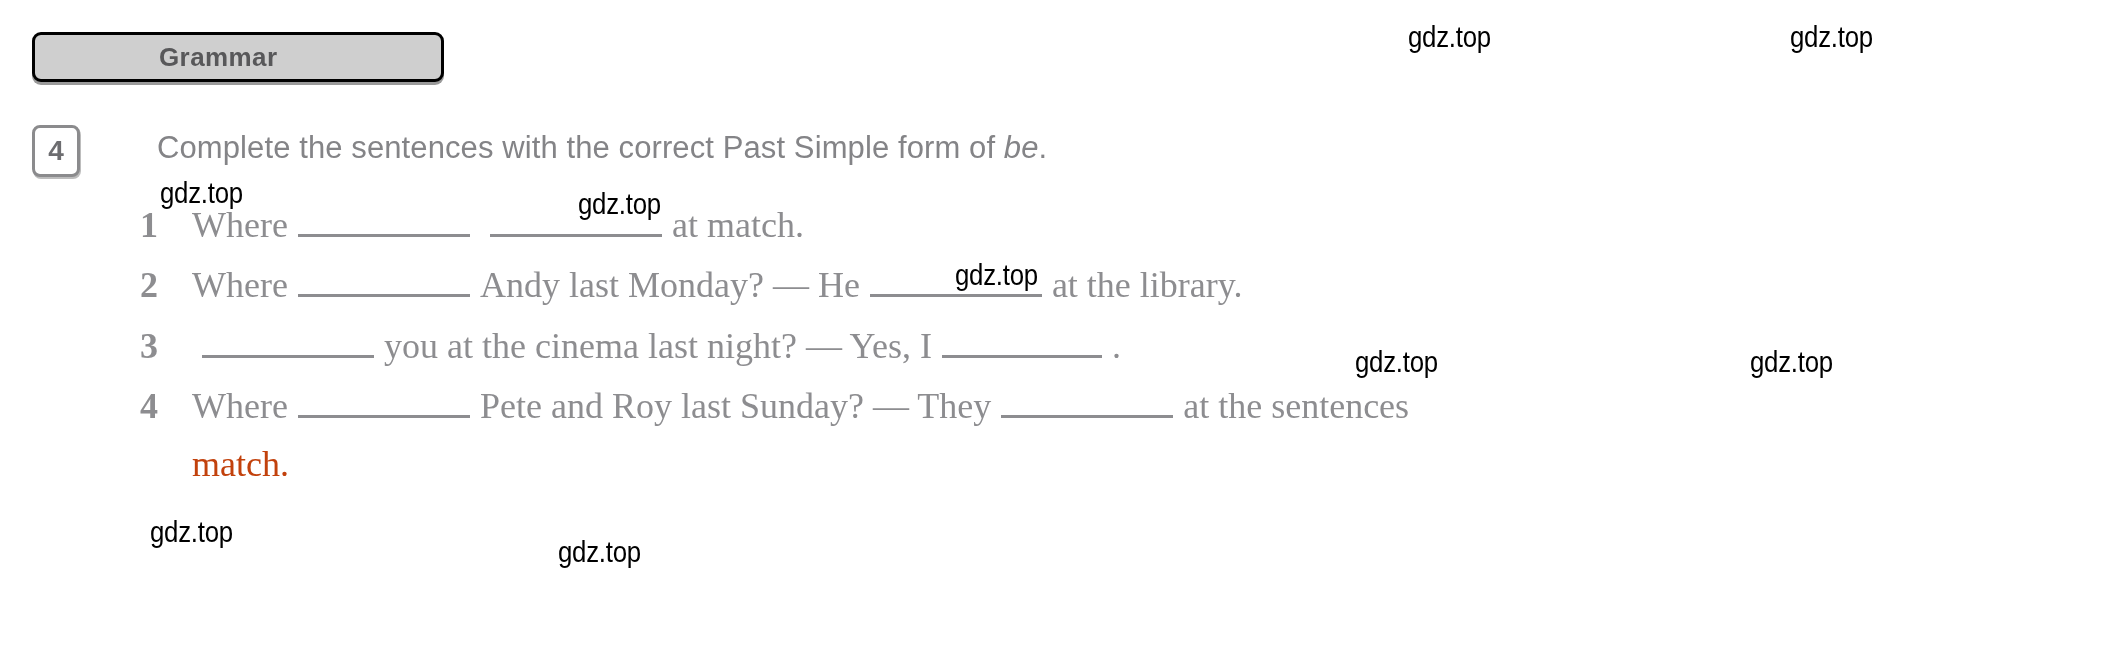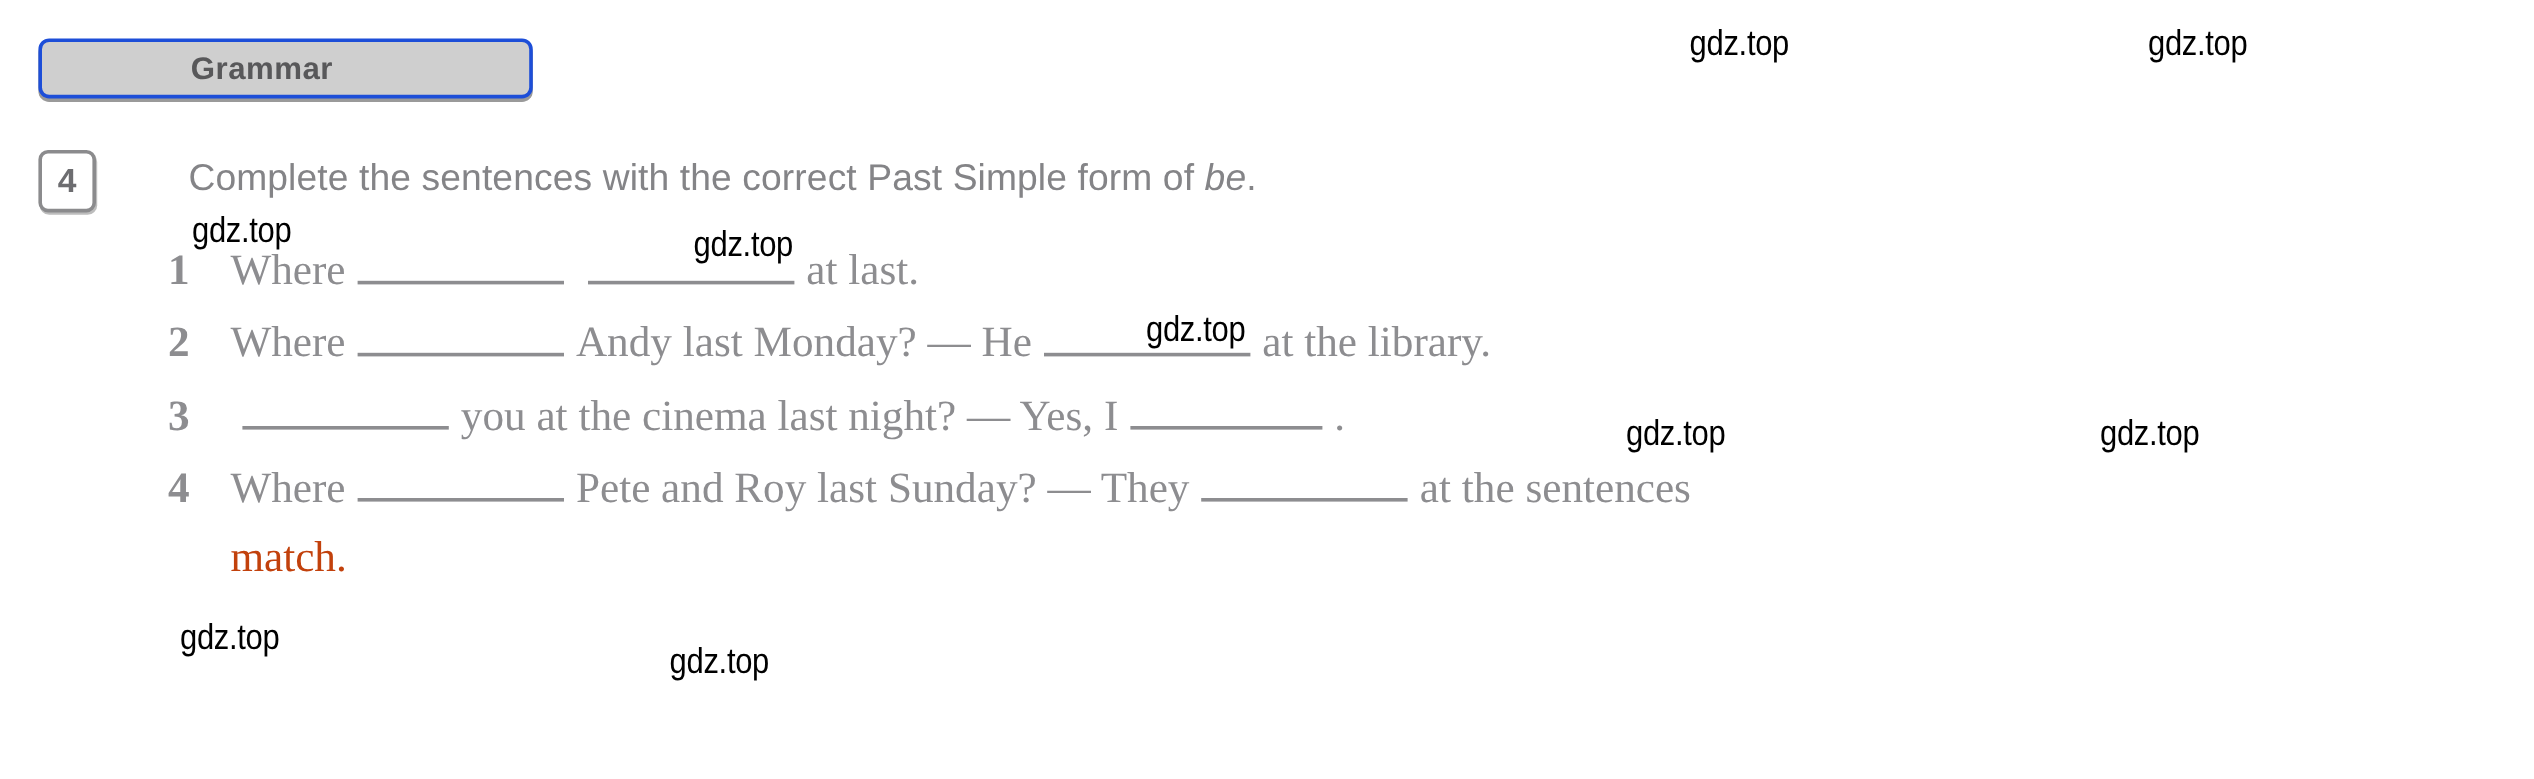--- a/index.html
+++ b/index.html
@@ -24,21 +24,21 @@
 
   
   .grammar-chip {
     position: absolute;
     left: 32px;
     top: 32px;
     width: 412px;
     height: 50px;
     box-sizing: border-box;
     background: #cfcfcf;
-    border: 3px solid #1d4ed8;
+    border: 3px solid #000000;
     border-radius: 9px;
     display: flex;
     align-items: center;
     box-shadow: 0 3px 0 0 #9a9a9a;
   }
   .grammar-chip .chip-label {
     margin-left: 124px;
     font-family: "Liberation Sans", sans-serif;
     font-weight: 700;
     font-size: 26px;
@@ -165,21 +165,21 @@
     <span>Complete the sentences with the correct Past Simple form of </span><span class="ital">be</span><span>.</span>
   </div>
 
   <div class="sentences">
 
     <div class="sentence-row">
       <span class="s-num">1</span>
       <span class="s-text">Where</span>
       <span class="blank"></span>
       <span class="blank"></span>
-      <span class="s-text">at last.</span>
+      <span class="s-text">at match.</span>
     </div>
 
     <div class="sentence-row">
       <span class="s-num">2</span>
       <span class="s-text">Where</span>
       <span class="blank"></span>
       <span class="s-text">Andy last Monday? — He</span>
       <span class="blank"></span>
       <span class="s-text">at the library.</span>
     </div>

